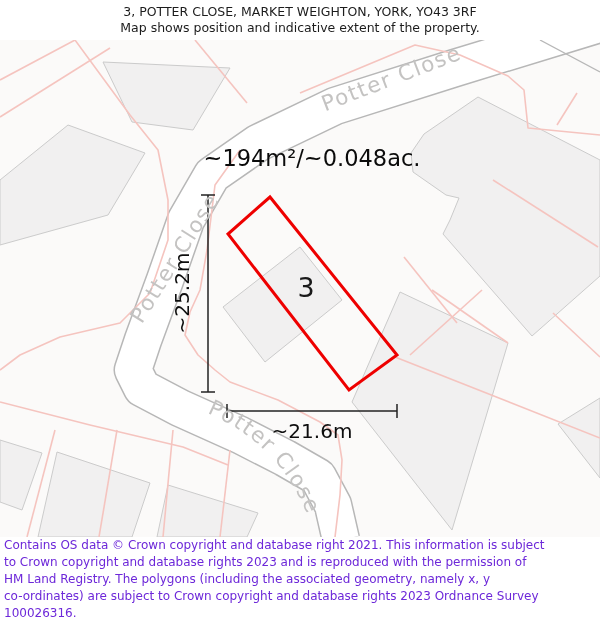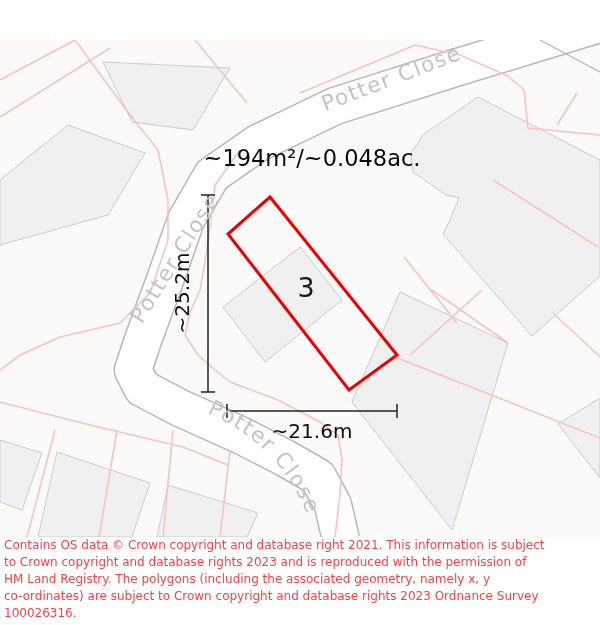--- a/index.html
+++ b/index.html
@@ -3,34 +3,38 @@
 <meta charset="utf-8">
 <style>
   html,body{margin:0;padding:0;background:#ffffff;}
   .page{position:relative;width:600px;height:625px;background:#ffffff;overflow:hidden;
         font-family:"DejaVu Sans","Liberation Sans",sans-serif;}
   .hdr{position:absolute;top:0;left:0;width:600px;text-align:center;color:#1c1c1c;}
   .hdr .t1{margin-top:4px;font-size:12.5px;line-height:16px;}
   .hdr .t2{font-size:12.5px;line-height:16px;}
   .mapwrap{position:absolute;top:40px;left:0;width:600px;height:497px;}
   svg{display:block;}
-  .ftr{position:absolute;top:537px;left:0;width:592px;padding-left:4px;color:#ef4444;
+  .ftr{position:absolute;top:537px;left:0;width:592px;padding-left:4px;color:#6d28d9;
        font-size:12px;line-height:17px;white-space:pre-line;}
   text{font-family:"DejaVu Sans","Liberation Sans",sans-serif;}
   .street{fill:#c4c3c2;font-size:21.5px;letter-spacing:1.5px;}
   .dim{stroke:#222;stroke-width:1.5;}
   .dimlabel{fill:#0d0d0d;font-size:20px;}
   .arealabel{fill:#0b0b0b;font-size:22.5px;}
   .plotnum{fill:#1a1a1a;font-size:27px;}
 </style>
 </head>
 <body>
 
 <div class="page">
 
+  <div class="hdr">
+    <div class="t1">3, POTTER CLOSE, MARKET WEIGHTON, YORK, YO43 3RF</div>
+    <div class="t2">Map shows position and indicative extent of the property.</div>
+  </div>
 
   <div class="mapwrap">
     <svg id="map-svg" width="600" height="497" viewBox="0 0 600 497">
       <defs>
         <path id="roadCurve" d="M205,372 Q282,404 310,482"></path>
       </defs>
 
       <rect id="map-bg" x="0" y="0" width="600" height="497" fill="#fbfaf9"></rect>
 
       <g id="layer-roads">

